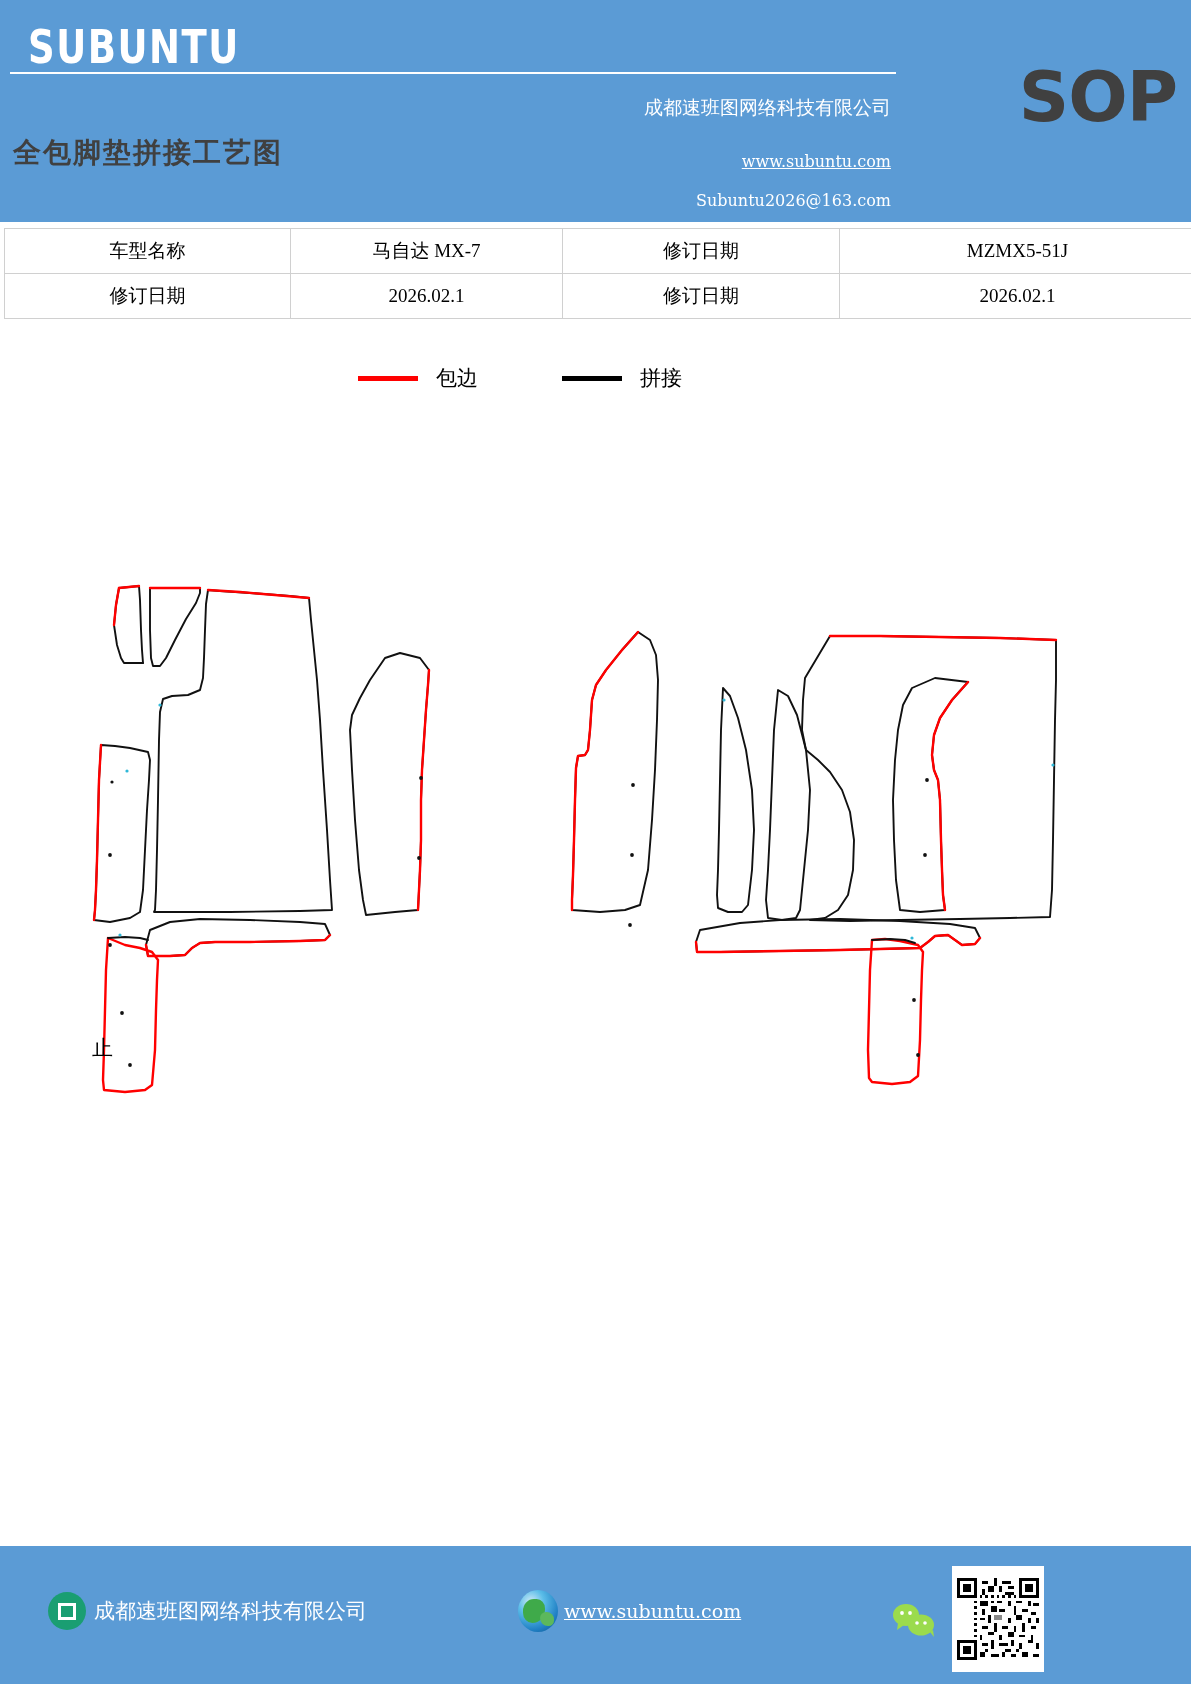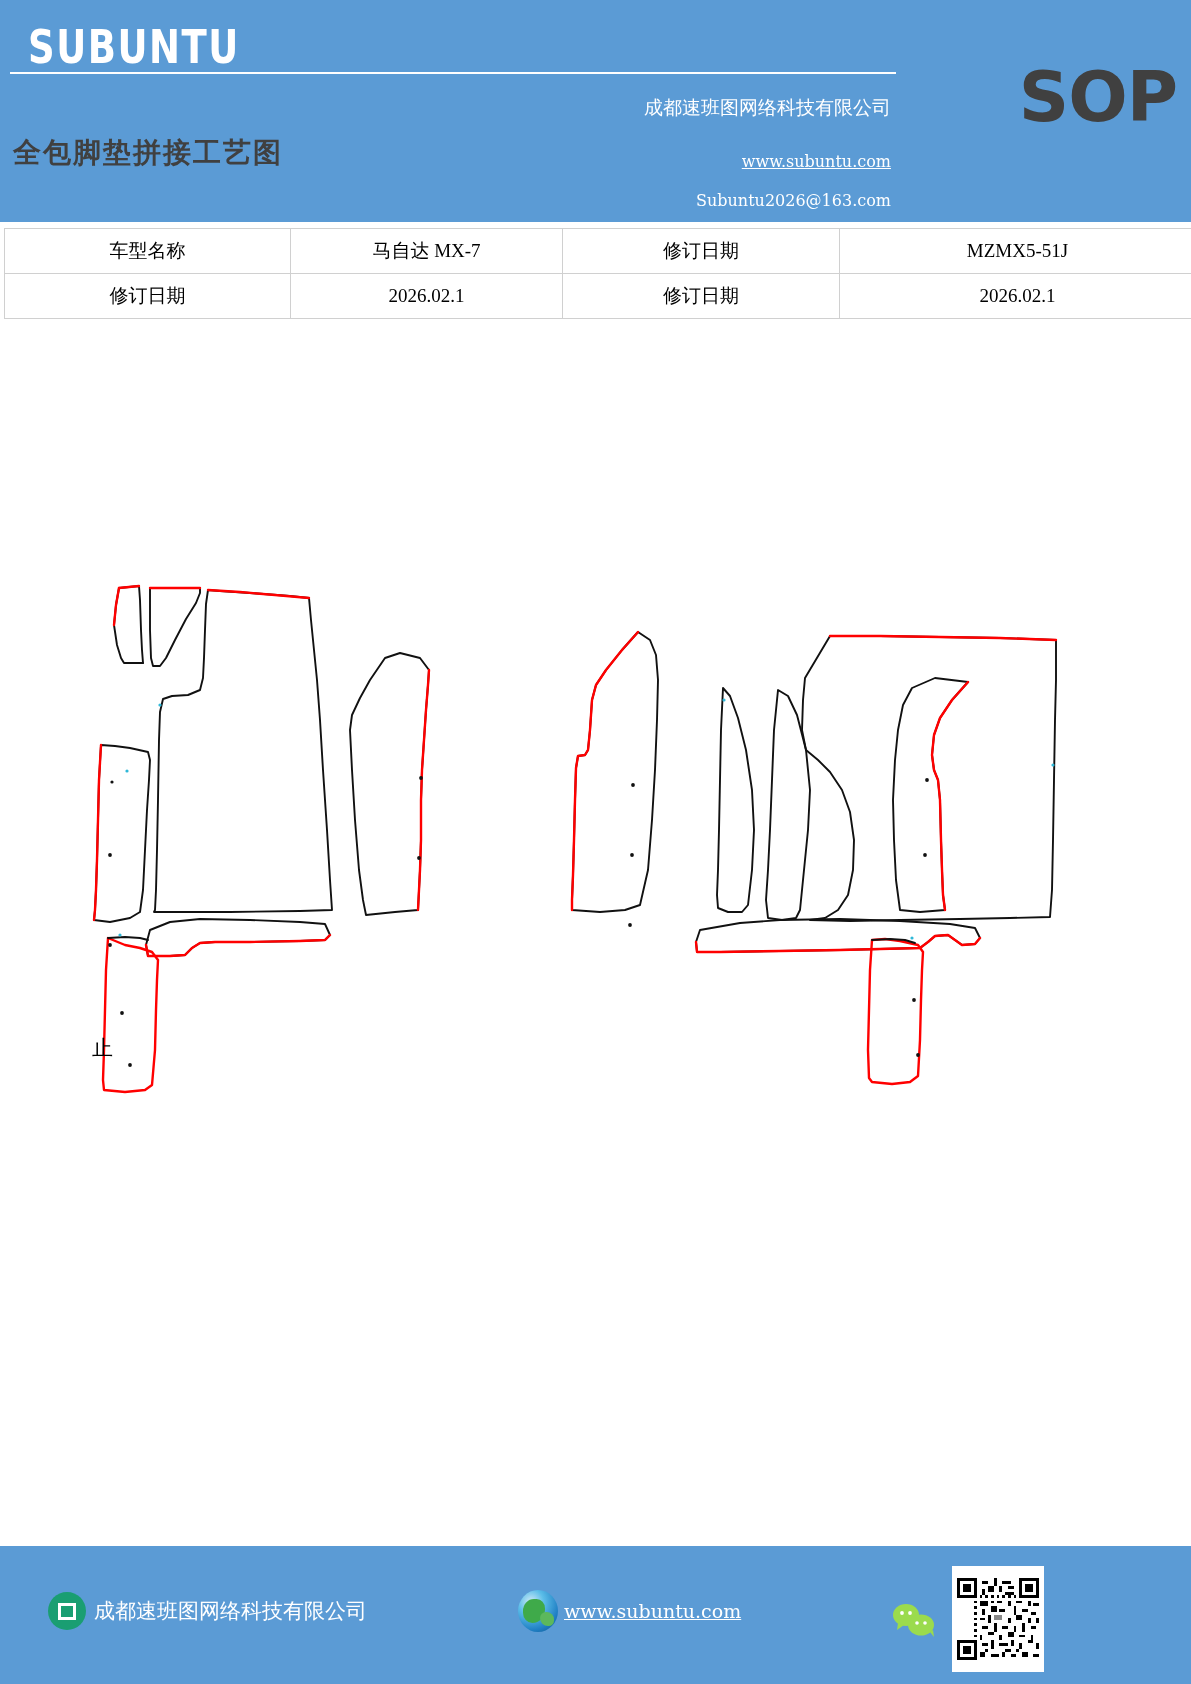--- a/index.html
+++ b/index.html
@@ -271,20 +271,30 @@
     </tr>
     <tr>
       <td class="label">修订日期</td>
       <td class="value bold-val">2026.02.1</td>
       <td class="label3">修订日期</td>
       <td class="value4 bold-val">2026.02.1</td>
     </tr>
   </tbody>
     </table>
 
+  <div class="legend">
+    <div class="legend-item one">
+      <span class="swatch" style="background:#FF0000"></span>
+      <span class="legend-label">包边</span>
+    </div>
+    <div class="legend-item two">
+      <span class="swatch" style="background:#000000"></span>
+      <span class="legend-label">拼接</span>
+    </div>
+  </div>
 
   <div class="drawing">
     <svg width="1191" height="1140" viewBox="0 0 1191 1140">
       <g fill="none" stroke-width="1.9" stroke-linejoin="round" stroke-linecap="round">
 
         <g>
           <path d="M119,188 L116,205 L114,225 L117,245 L121,258 L124,263 L143,263" stroke="#111111"></path>
           <path d="M119,188 L139,186 L140,200 L141,230 L142,250 L143,263" stroke="#111111"></path>
           <path d="M119,188 L139,186" stroke="#FF0000" stroke-width="2.4"></path>
           <path d="M119,188 L116,205 L114,225" stroke="#FF0000" stroke-width="2.4"></path>

